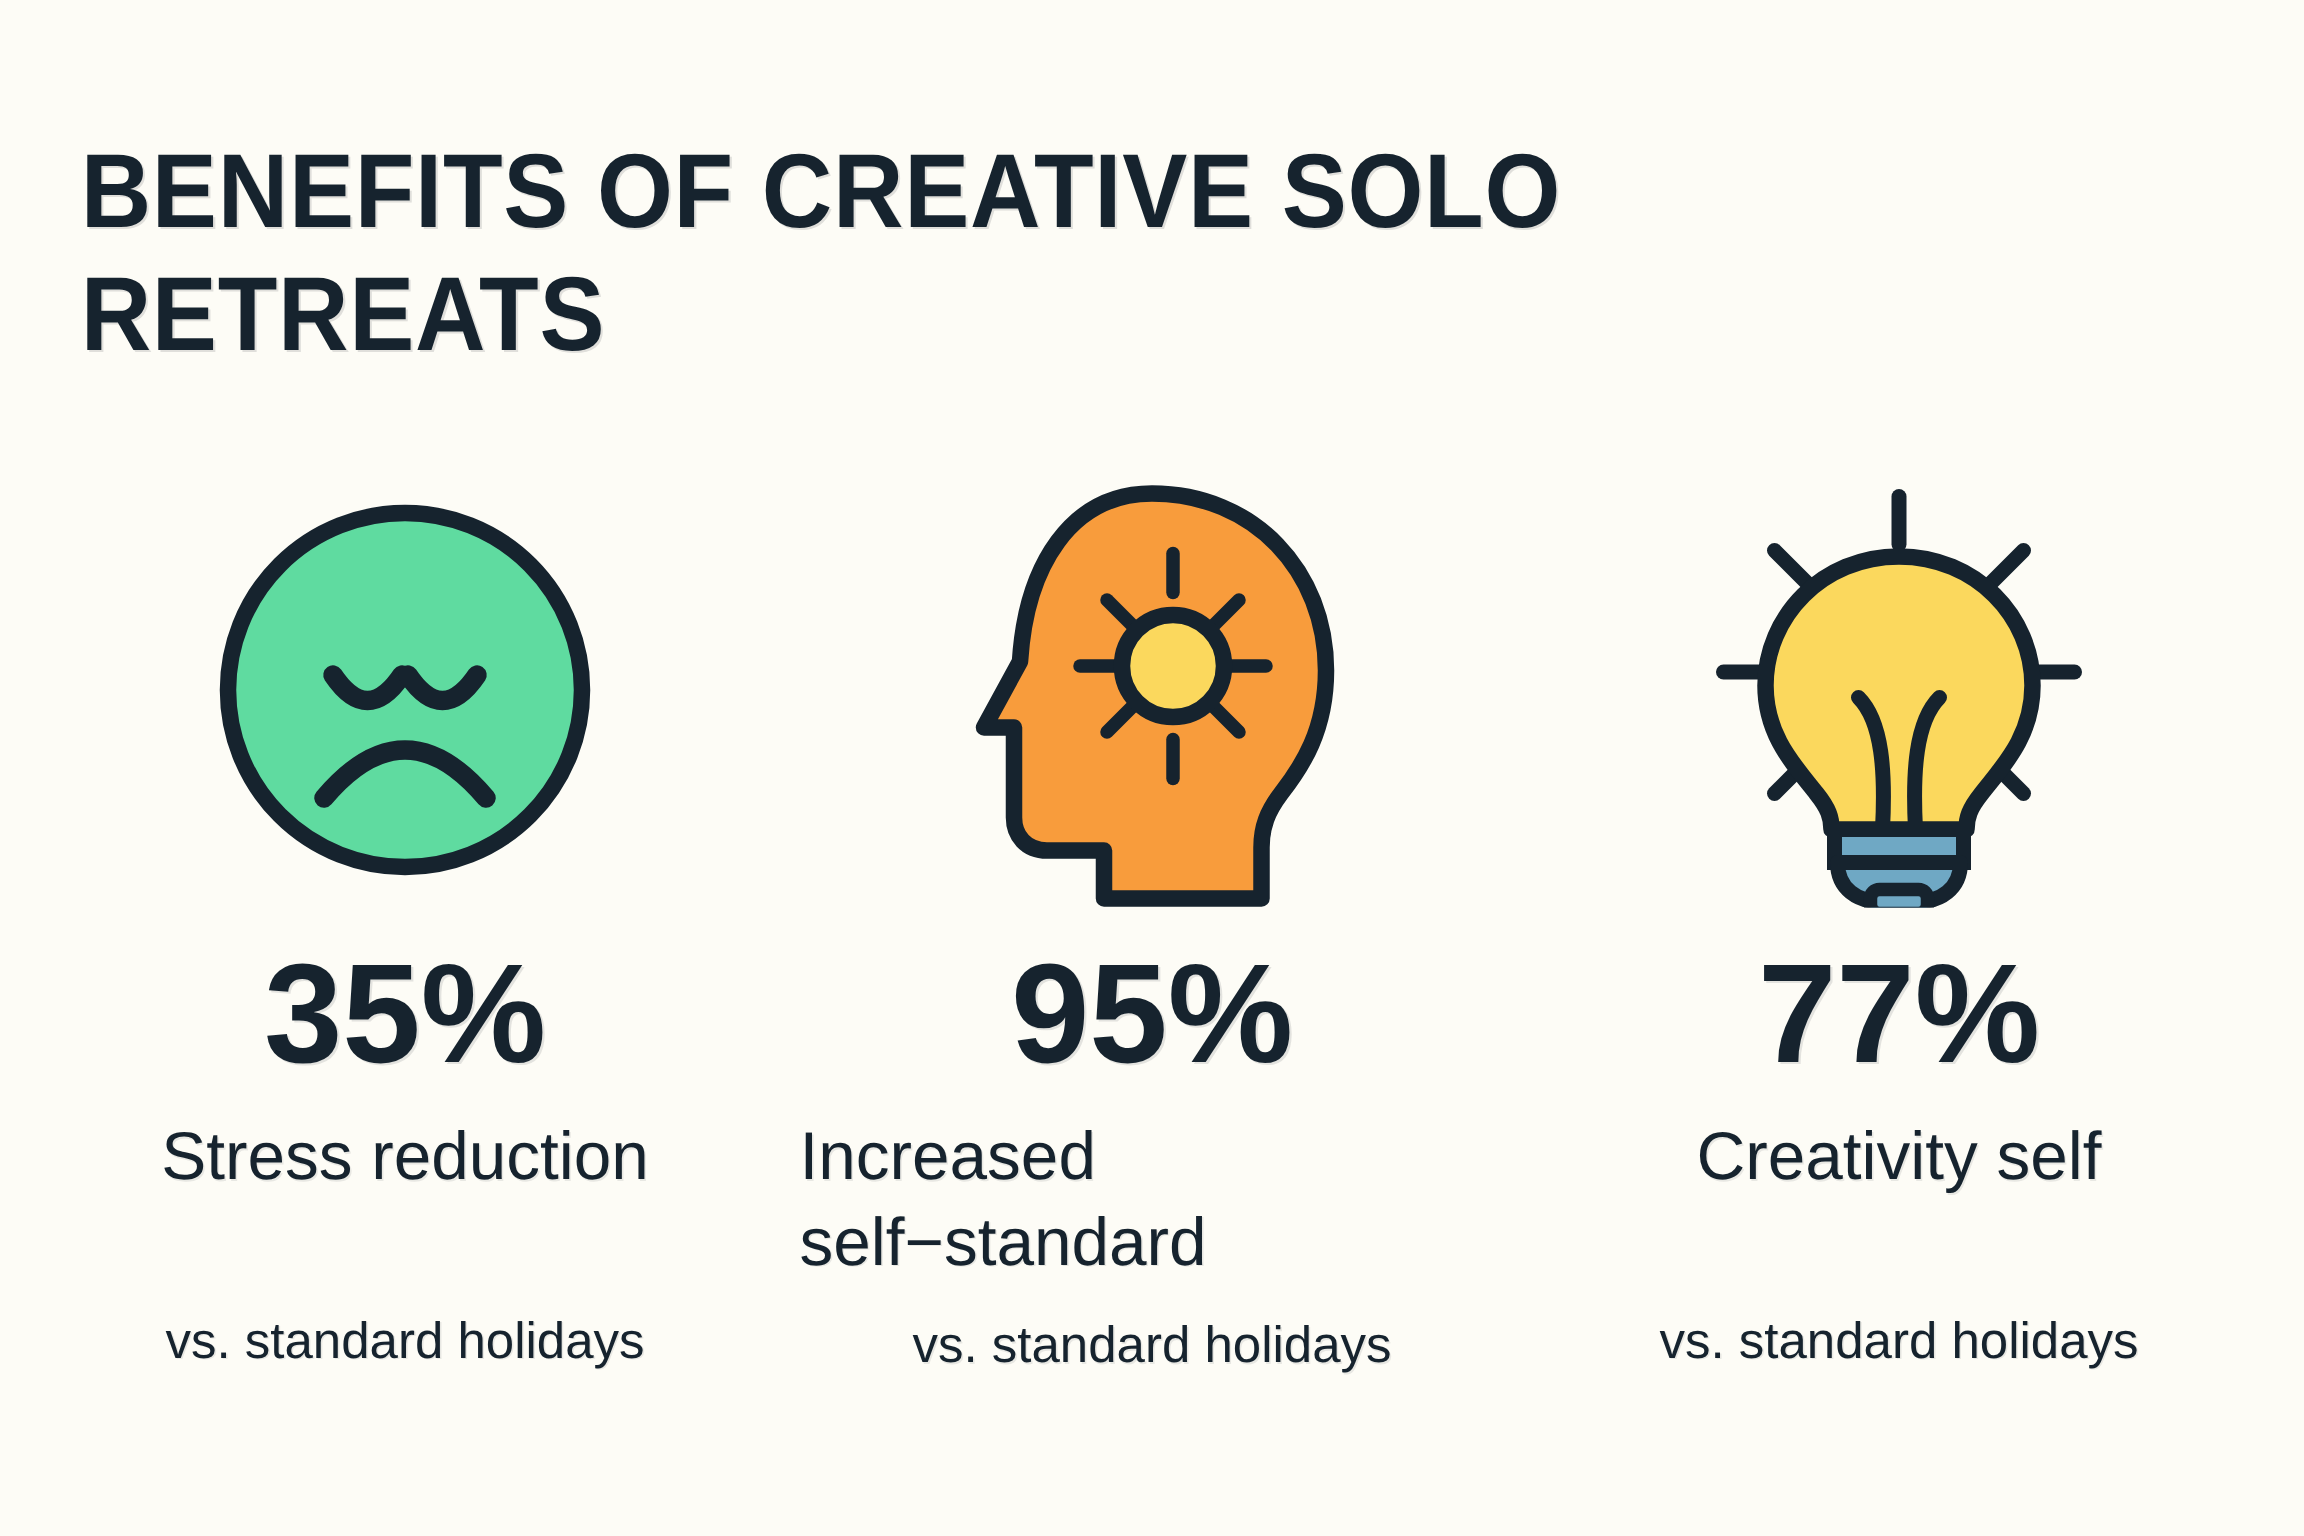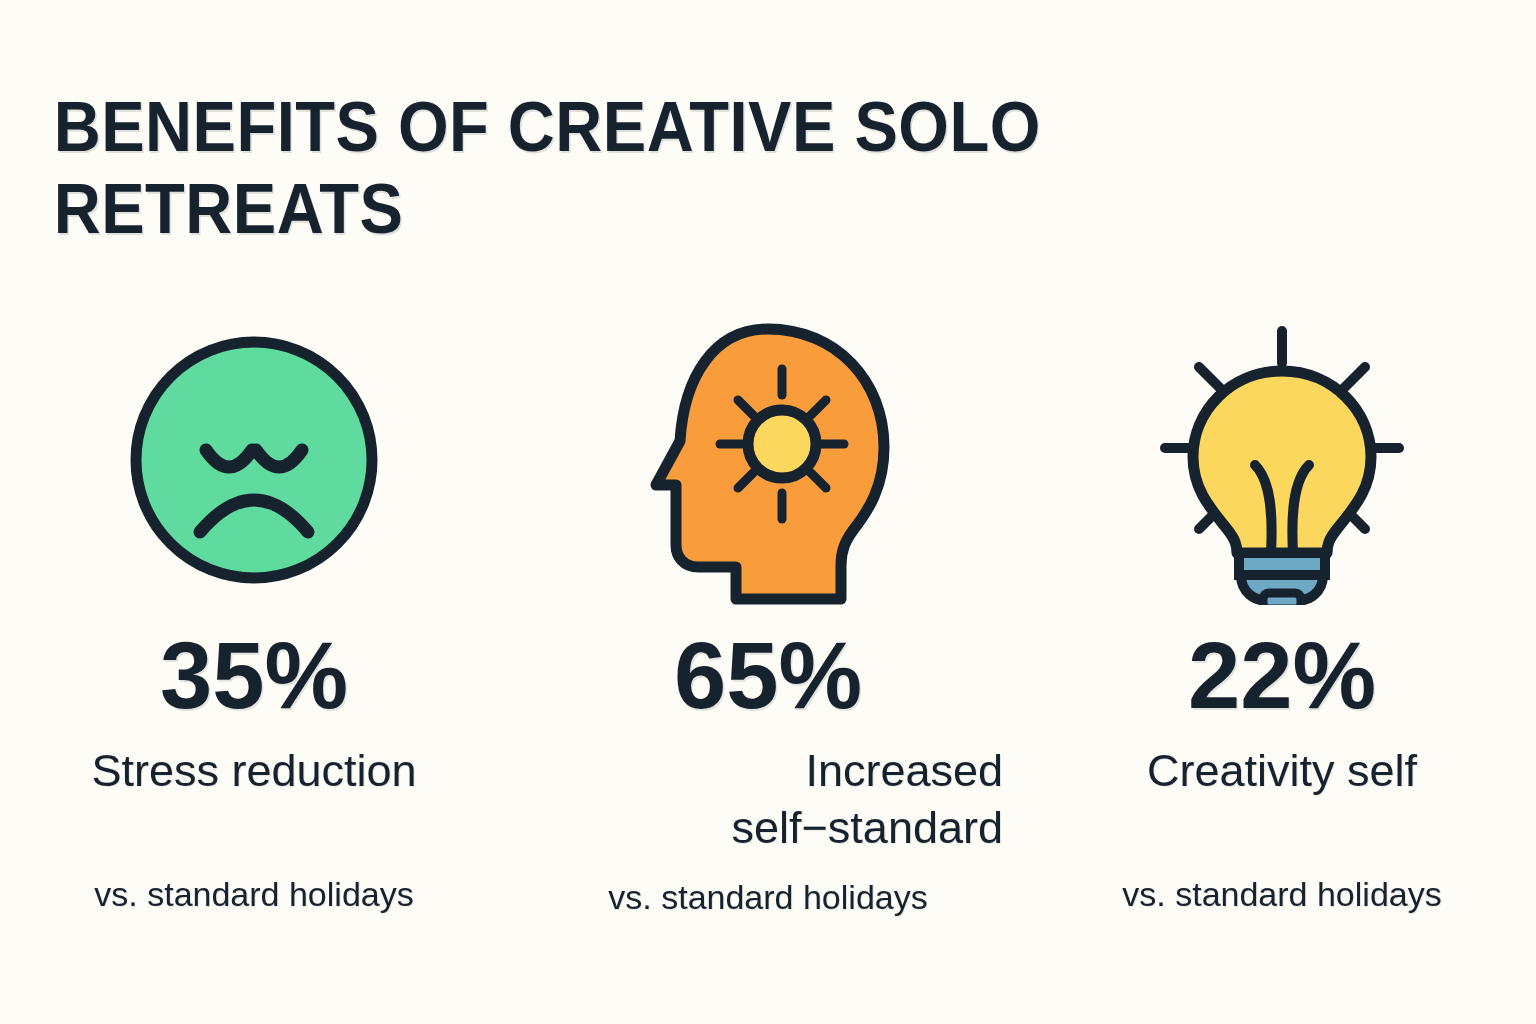--- a/index.html
+++ b/index.html
@@ -46,21 +46,21 @@
   
   .columns {
     position: absolute;
     top: 320px;
     left: 0;
     width: 1536px;
     display: flex;
     flex-direction: row;
     align-items: flex-start;
     justify-content: space-between;
-    padding: 0 14px;
+    padding: 0 30px;
     box-sizing: border-box;
   }
   .col {
     width: 480px;
     display: flex;
     flex-direction: column;
     align-items: center;
   }
 
   .icon-wrap {
@@ -78,21 +78,21 @@
     color: #16232e;
     margin-top: 24px;
     text-shadow: 1.5px 1.5px 0 rgba(170,170,170,0.30);
   }
   .stat-label {
     font-family: "Liberation Sans", sans-serif;
     font-weight: 400;
     font-size: 45px;
     line-height: 57px;
     color: #16232e;
-    text-align: right;
+    text-align: left;
     margin-top: 14px;
     max-width: 470px;
     text-shadow: 1px 1px 0 rgba(170,170,170,0.25);
   }
   .stat-sub {
     font-family: "Liberation Sans", sans-serif;
     font-weight: 400;
     font-size: 34px;
     line-height: 42px;
     color: #16232e;
@@ -157,21 +157,21 @@
             <line x1="80" y1="129" x2="106" y2="129"></line>
             <line x1="178" y1="129" x2="204" y2="129"></line>
             <line x1="98" y1="85" x2="116" y2="103"></line>
             <line x1="168" y1="155" x2="186" y2="173"></line>
             <line x1="186" y1="85" x2="168" y2="103"></line>
             <line x1="116" y1="155" x2="98" y2="173"></line>
           </g>
           <circle cx="142" cy="129" r="34" fill="#FBD85D" stroke="#16232E" stroke-width="11"></circle>
         </svg>
       </div>
-      <div class="stat-value">65%</div>
+      <div class="stat-value">95%</div>
       <div class="stat-label">Increased self−standard</div>
       <div class="stat-sub">vs. standard holidays</div>
     </div>
 
     <div class="col col-3">
       <div class="icon-wrap">
         <svg width="290" height="290" viewBox="0 0 290 290" aria-hidden="true">
 
           <g stroke="#16232E" stroke-width="10" stroke-linecap="round" fill="none">
             <line x1="145" y1="16" x2="145" y2="48"></line>
@@ -193,19 +193,19 @@
                    C 56 96 94 56 145 56 Z" fill="#FBD85D" stroke="#16232E" stroke-width="11" stroke-linejoin="round"></path>
 
           <path d="M118 150 C 134 166 136 200 134 238" fill="none" stroke="#16232E" stroke-width="10" stroke-linecap="round"></path>
           <path d="M172 150 C 156 166 154 200 156 238" fill="none" stroke="#16232E" stroke-width="10" stroke-linecap="round"></path>
 
           <rect x="102" y="238" width="86" height="22" fill="#6FA8C4" stroke="#16232E" stroke-width="10"></rect>
           <path d="M104 260 L186 260 C 186 278 172 286 158 286 L 132 286 C 118 286 104 278 104 260 Z" fill="#6FA8C4" stroke="#16232E" stroke-width="10" stroke-linejoin="round"></path>
           <rect x="126" y="278" width="38" height="16" rx="6" fill="#6FA8C4" stroke="#16232E" stroke-width="9"></rect>
         </svg>
       </div>
-      <div class="stat-value">22%</div>
+      <div class="stat-value">77%</div>
       <div class="stat-label">Creativity self</div>
       <div class="stat-sub">vs. standard holidays</div>
     </div>
 
   </div>
 </div>
 
 </body></html>

